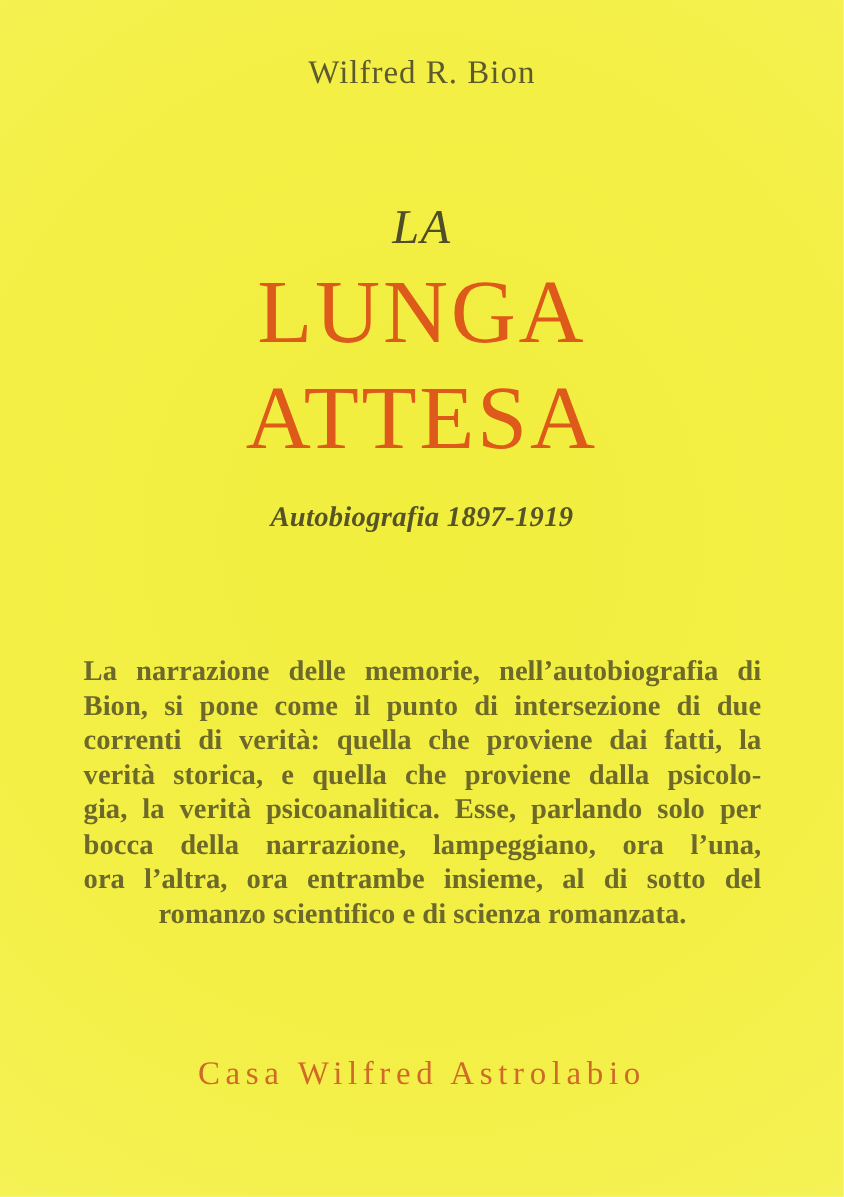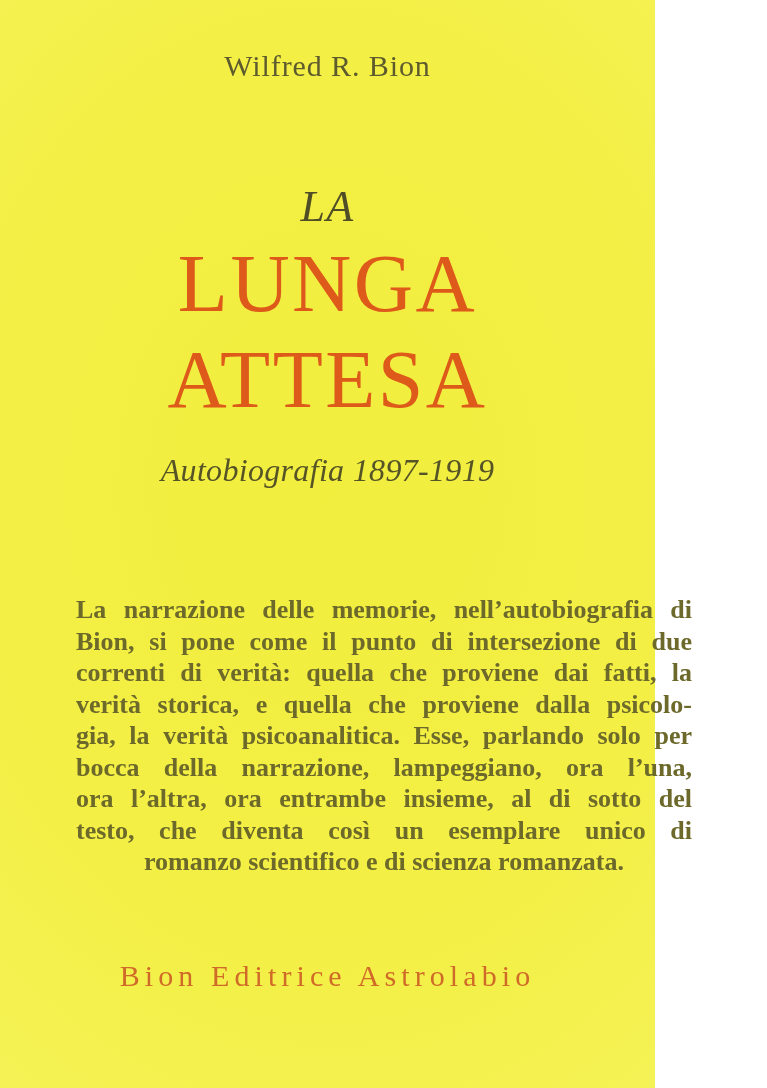--- a/index.html
+++ b/index.html
@@ -7,21 +7,21 @@
     padding: 0;
   }
   body {
     width: 767px;
     height: 1088px;
     overflow: hidden;
     font-family: "Liberation Serif", serif;
   }
   .cover {
     position: relative;
-    width: 655px;
+    width: 767px;
     height: 1088px;
     background:
       radial-gradient(ellipse 120% 90% at 50% 45%,
         #f2ee3e 0%, #f3ef45 45%, #f5f256 75%, #f7f467 92%, #f9f77c 100%);
   }
   .centered {
     position: absolute;
     left: 0;
     width: 100%;
     text-align: center;
@@ -43,24 +43,24 @@
   }
   .title {
     top: 236px;
     font-size: 82px;
     line-height: 96px;
     letter-spacing: 0.03em;
     color: #dd5a1a;
   }
   .subtitle {
     top: 448px;
-    font-size: 32px;
+    font-size: 26px;
     line-height: 44px;
     font-style: italic;
-    font-weight: normal;
+    font-weight: bold;
     letter-spacing: 0.01em;
     color: #565426;
   }
   .blurb {
     position: absolute;
     top: 594px;
     left: 76px;
     width: 616px;
     font-size: 26px;
     line-height: 31.5px;
@@ -101,19 +101,18 @@
   <div class="centered subtitle">Autobiografia 1897-1919</div>
 
   <div class="blurb">
     <div class="line">La narrazione delle memorie, nell’autobiografia di</div>
     <div class="line">Bion, si pone come il punto di intersezione di due</div>
     <div class="line">correnti di verità: quella che proviene dai fatti, la</div>
     <div class="line">verità storica, e quella che proviene dalla psicolo-</div>
     <div class="line">gia, la verità psicoanalitica. Esse, parlando solo per</div>
     <div class="line">bocca della narrazione, lampeggiano, ora l’una,</div>
     <div class="line">ora l’altra, ora entrambe insieme, al di sotto del</div>
-    <div class="line">testo, che diventa così un esemplare unico di</div>
     <div class="line last">romanzo scientifico e di scienza romanzata.</div>
   </div>
 
-  <div class="centered publisher">Bion Editrice Astrolabio</div>
+  <div class="centered publisher">Casa Wilfred Astrolabio</div>
 
 </div>
 
 </body></html>

